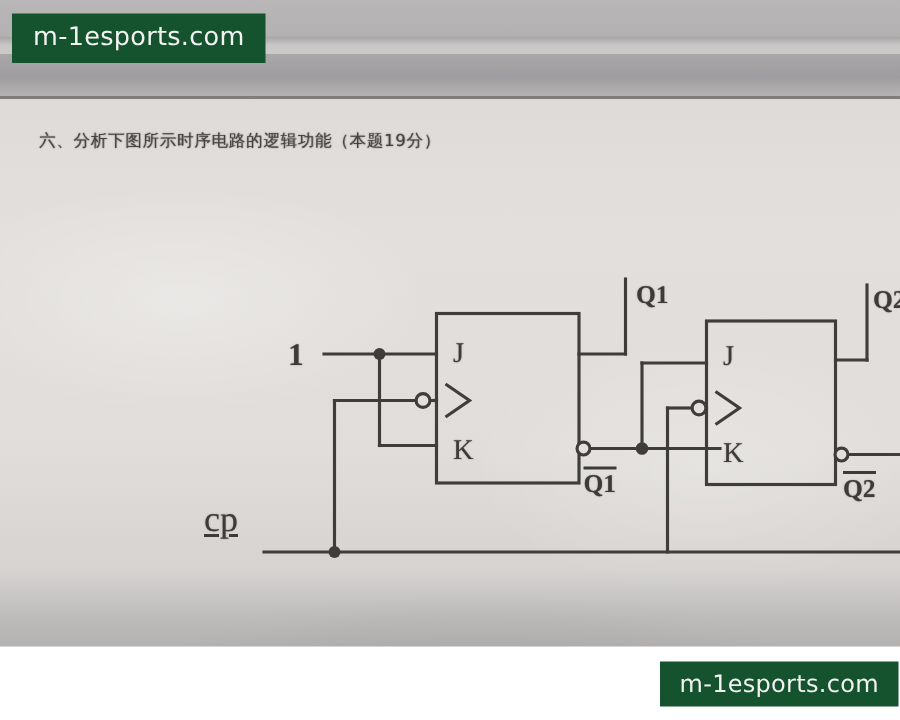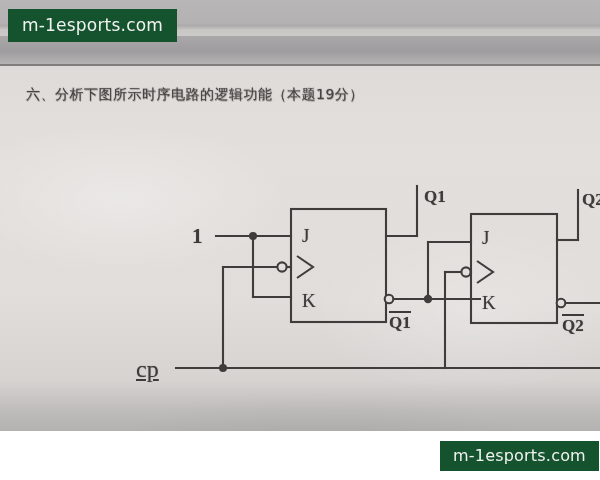--- a/index.html
+++ b/index.html
@@ -61,21 +61,21 @@
     opacity: .85;
   }
 
   
   .question-line {
     position: absolute;
     left: 26px;
     top: 86px;
     width: 540px;
     font-family: "DejaVu Sans", sans-serif;
-    font-size: 14px;
+    font-size: 11px;
     letter-spacing: .5px;
     color: #3a3836;
     white-space: nowrap;
     text-shadow: 0 0 1.2px rgba(90,88,86,.85), 0.5px 0.5px 0 rgba(120,118,116,.5);
     opacity: .92;
   }
 
   
   #circuit {
     position: absolute;
@@ -84,21 +84,21 @@
   }
 
   
   .clabel {
     position: absolute;
     font-family: "Liberation Serif", serif;
     color: #3d3b39;
     text-shadow: 0 0 1px rgba(100,98,96,.7);
   }
   .lbl-one   { left: 192px; top: 224px; font-size: 21px; font-weight: 700; }
-  .lbl-cp    { left: 136px; top: 356px; font-size: 24px; text-decoration: underline; }
+  .lbl-cp    { left: 136px; top: 334px; font-size: 24px; text-decoration: underline; }
   .lbl-J1    { left: 302px; top: 225px; font-size: 19px; }
   .lbl-K1    { left: 302px; top: 290px; font-size: 19px; }
   .lbl-J2    { left: 482px; top: 227px; font-size: 19px; }
   .lbl-K2    { left: 482px; top: 292px; font-size: 19px; }
   .lbl-Q1    { left: 424px; top: 187px; font-size: 17px; font-weight: 700; }
   .lbl-Q2    { left: 582px; top: 190px; font-size: 17px; font-weight: 700; }
   .lbl-nQ1   { left: 389px; top: 313px; font-size: 17px; font-weight: 700; }
   .lbl-nQ2   { left: 562px; top: 316px; font-size: 17px; font-weight: 700; }
   .ovr { position: relative; display: inline-block; }
   .ovr::before {

